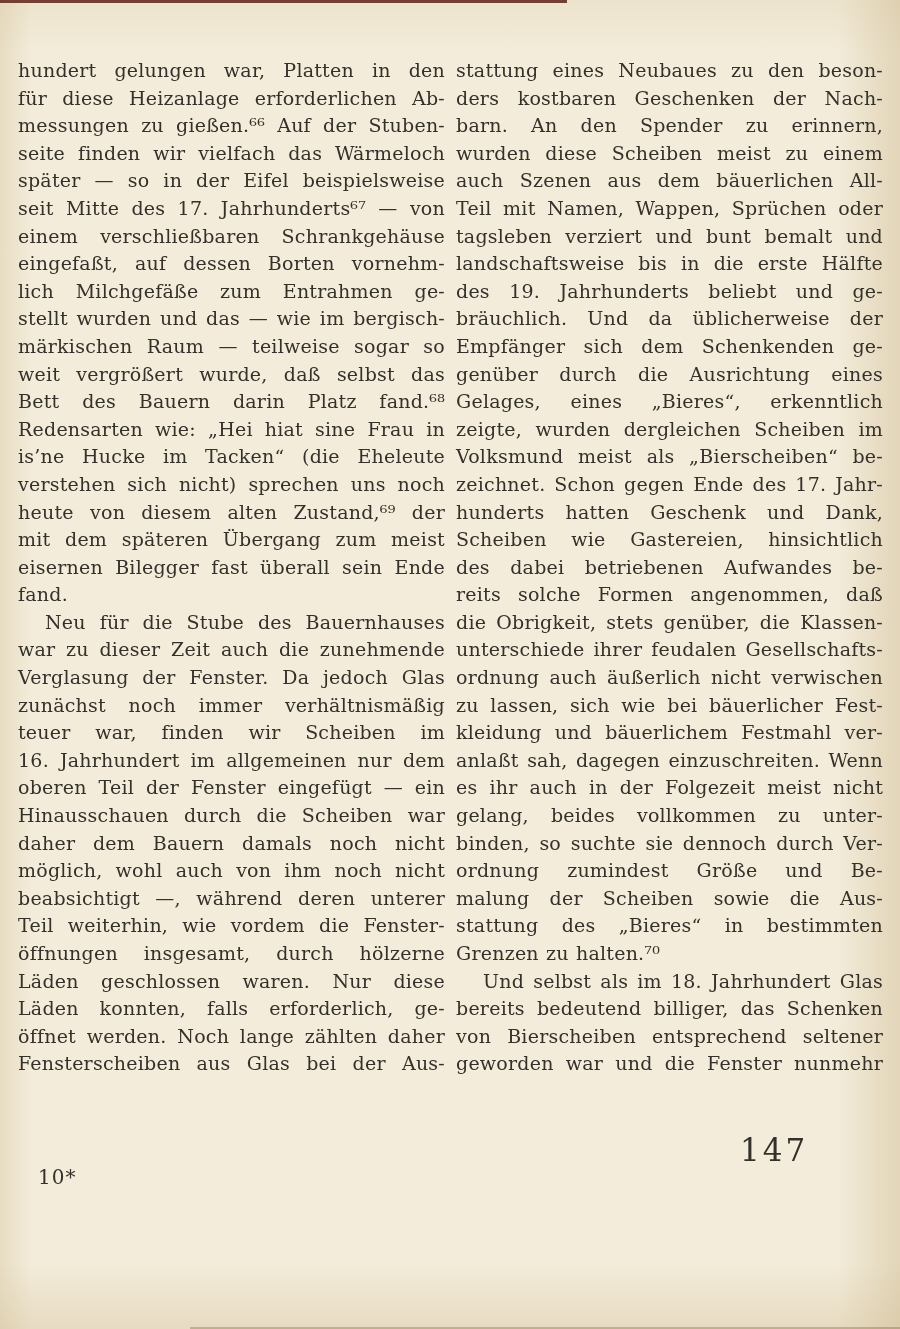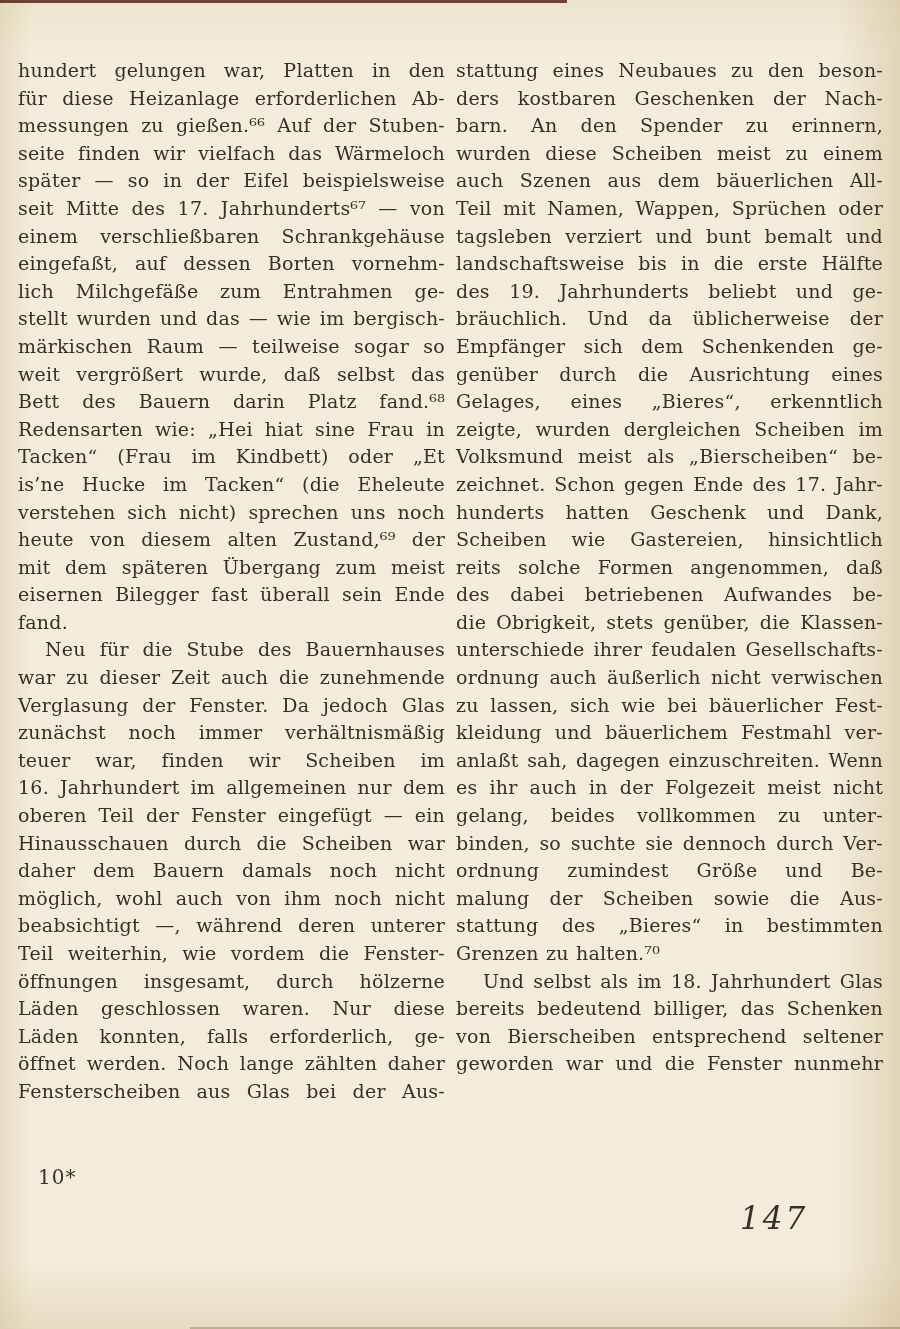--- a/index.html
+++ b/index.html
@@ -48,23 +48,22 @@
   .line.flush { text-align-last: left; }
   .line.indent { padding-left: 27px; }
   .footer-sig {
     position: absolute;
     left: 38px; top: 1165px;
     font-size: 20px;
     letter-spacing: 1px;
   }
   .page-num {
     position: absolute;
-    left: 740px; top: 1200px;
+    left: 740px; top: 1132px;
     font-size: 31px;
-    font-style: italic;
     letter-spacing: 3px;
   }
 </style>
 </head>
 <body>
 
 <div class="page">
   <div class="scan-edge-top"></div>
   <div class="scan-edge-bottom"></div>
 
@@ -78,21 +77,20 @@
           <div class="line">später — so in der Eifel beispielsweise</div>
           <div class="line">seit Mitte des 17. Jahrhunderts⁶⁷ — von</div>
           <div class="line">einem verschließbaren Schrankgehäuse</div>
           <div class="line">eingefaßt, auf dessen Borten vornehm-</div>
           <div class="line">lich Milchgefäße zum Entrahmen ge-</div>
           <div class="line">stellt wurden und das — wie im bergisch-</div>
           <div class="line">märkischen Raum — teilweise sogar so</div>
           <div class="line">weit vergrößert wurde, daß selbst das</div>
           <div class="line">Bett des Bauern darin Platz fand.⁶⁸</div>
           <div class="line">Redensarten wie: „Hei hiat sine Frau in</div>
-          <div class="line">Tacken“ (Frau im Kindbett) oder „Et</div>
           <div class="line">is’ne Hucke im Tacken“ (die Eheleute</div>
           <div class="line">verstehen sich nicht) sprechen uns noch</div>
           <div class="line">heute von diesem alten Zustand,⁶⁹ der</div>
           <div class="line">mit dem späteren Übergang zum meist</div>
           <div class="line">eisernen Bilegger fast überall sein Ende</div>
           <div class="line flush">fand.</div>
         </div>
         <div class="para">
           <div class="line indent">Neu für die Stube des Bauernhauses</div>
           <div class="line">war zu dieser Zeit auch die zunehmende</div>
@@ -126,22 +124,22 @@
           <div class="line">des 19. Jahrhunderts beliebt und ge-</div>
           <div class="line">bräuchlich. Und da üblicherweise der</div>
           <div class="line">Empfänger sich dem Schenkenden ge-</div>
           <div class="line">genüber durch die Ausrichtung eines</div>
           <div class="line">Gelages, eines „Bieres“, erkenntlich</div>
           <div class="line">zeigte, wurden dergleichen Scheiben im</div>
           <div class="line">Volksmund meist als „Bierscheiben“ be-</div>
           <div class="line">zeichnet. Schon gegen Ende des 17. Jahr-</div>
           <div class="line">hunderts hatten Geschenk und Dank,</div>
           <div class="line">Scheiben wie Gastereien, hinsichtlich</div>
+          <div class="line">des dabei betriebenen Aufwandes be-</div>
           <div class="line">reits solche Formen angenommen, daß</div>
-          <div class="line">des dabei betriebenen Aufwandes be-</div>
           <div class="line">die Obrigkeit, stets genüber, die Klassen-</div>
           <div class="line">unterschiede ihrer feudalen Gesellschafts-</div>
           <div class="line">ordnung auch äußerlich nicht verwischen</div>
           <div class="line">zu lassen, sich wie bei bäuerlicher Fest-</div>
           <div class="line">kleidung und bäuerlichem Festmahl ver-</div>
           <div class="line">anlaßt sah, dagegen einzuschreiten. Wenn</div>
           <div class="line">es ihr auch in der Folgezeit meist nicht</div>
           <div class="line">gelang, beides vollkommen zu unter-</div>
           <div class="line">binden, so suchte sie dennoch durch Ver-</div>
           <div class="line">ordnung zumindest Größe und Be-</div>

